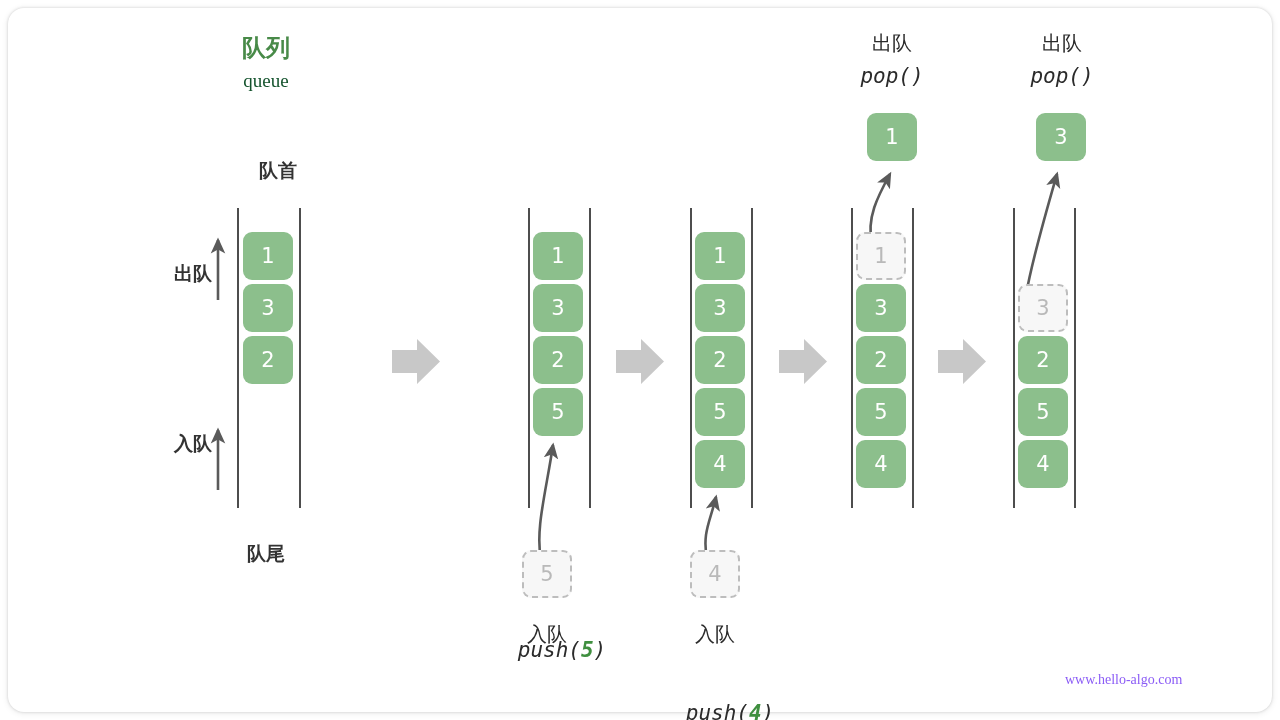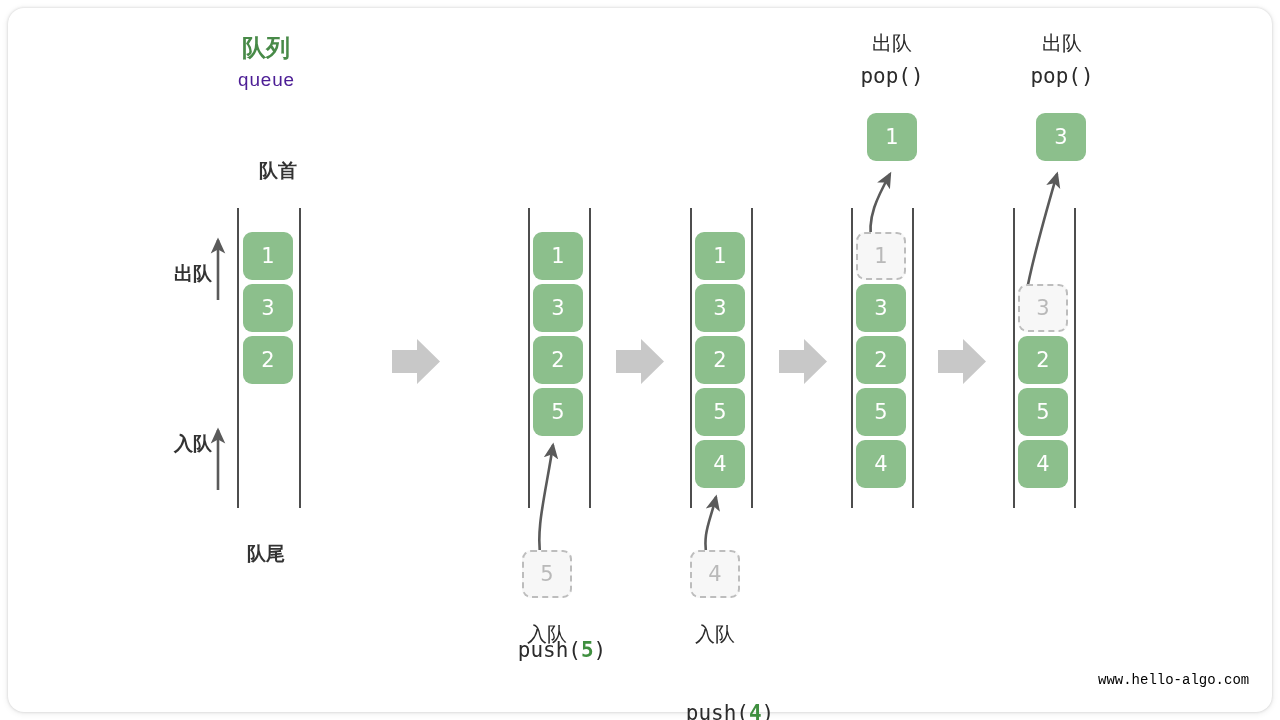--- a/index.html
+++ b/index.html
@@ -36,23 +36,23 @@
   
   .title-cn {
     font-family: "Liberation Sans", sans-serif;
     font-weight: bold;
     font-size: 24px;
     color: #488a48;
     text-align: center;
     white-space: nowrap;
   }
   .title-en {
-    font-family: Liberation Mono, monospace;
+    font-family: Liberation Serif, serif;
     font-size: 19px;
-    color: #4c1d95;
+    color: #14532d;
     text-align: center;
     white-space: nowrap;
   }
   .label-cn {
     font-family: "Liberation Sans", sans-serif;
     font-weight: bold;
     font-size: 19px;
     color: #333333;
     text-align: center;
     white-space: nowrap;
@@ -64,28 +64,28 @@
     color: #2b2b2b;
     text-align: center;
     white-space: nowrap;
   }
   .op-code {
     font-family: "DejaVu Sans Mono", "Liberation Mono", monospace;
     font-size: 21px;
     color: #2b2b2b;
     text-align: center;
     white-space: nowrap;
+    font-style: italic;
   }
   .op-code .arg { color: #3f8f3f; font-weight: bold; }
   .watermark {
-    font-family: Liberation Mono, monospace;
+    font-family: Liberation Serif, serif;
     font-size: 14px;
-    color: #000000;
-    white-space: nowrap;
-    margin-left: 33px;
+    color: #8b5cf6;
+    white-space: nowrap;
   }
 
   
   .rail {
     position: absolute;
     width: 2px;
     background: #4d4d4d;
   }
   .cell {
     position: absolute;

